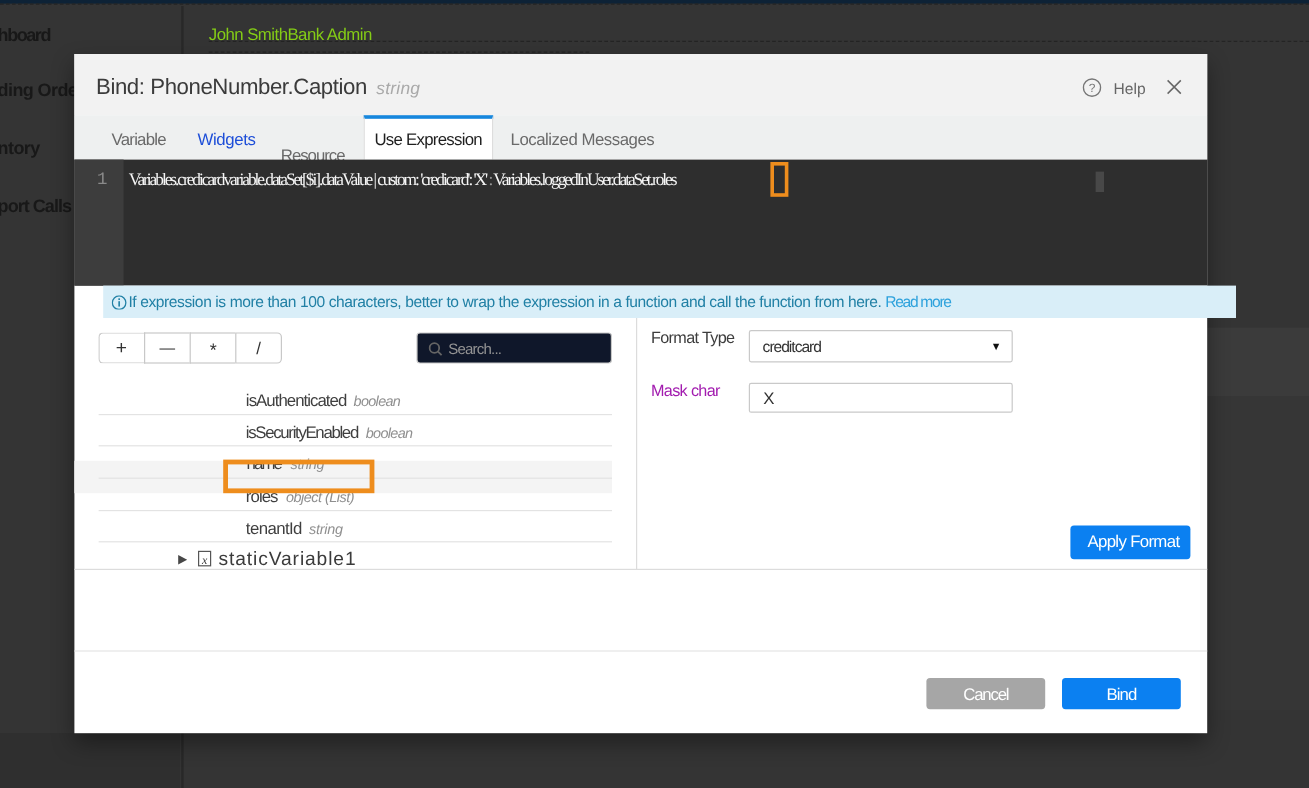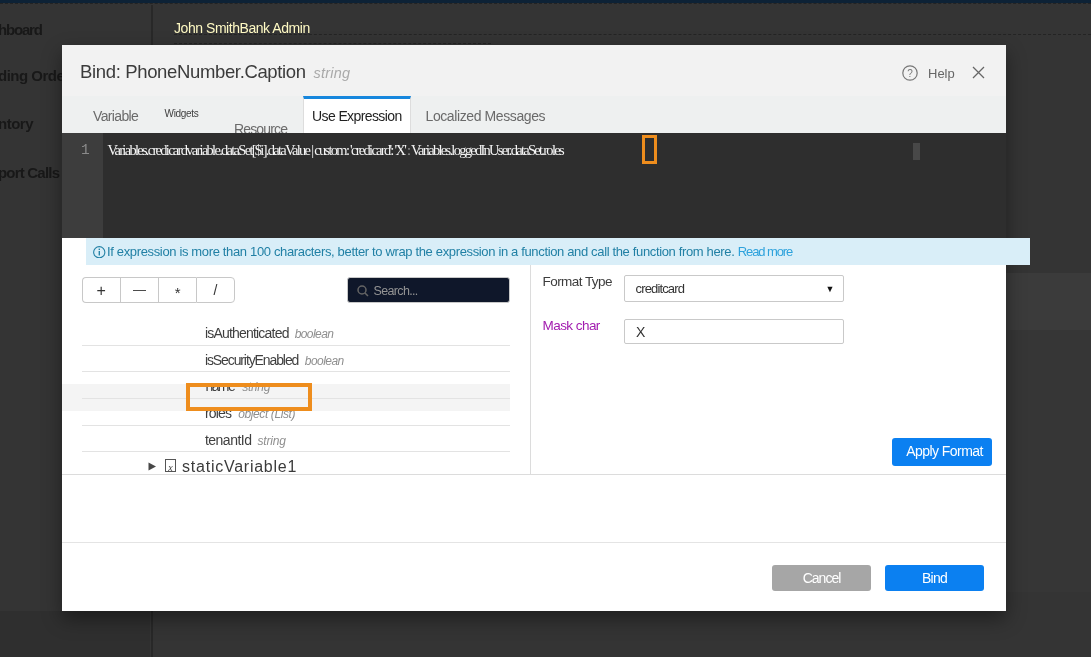--- a/index.html
+++ b/index.html
@@ -15,42 +15,42 @@
 <div class="abs" style="left:151px;top:5px;width:2px;height:652px;background:#282828;"></div>
 <div class="abs" style="left:0;top:611px;width:150px;height:46px;background:#2f2f2f;"></div>
 <div class="abs" style="left:1006px;top:273px;width:85px;height:57px;background:#3b3b3b;"></div>
 <div class="abs" style="left:1006px;top:330px;width:85px;height:262px;background:#363636;"></div>
 
 <div class="abs" style="left:-2px;top:21px;font-size:15px;font-weight:bold;letter-spacing:-1.2px;color:#181818;">hboard</div>
 <div class="abs" style="left:-2px;top:67px;font-size:15px;font-weight:bold;letter-spacing:-0.5px;color:#181818;">ding Orders</div>
 <div class="abs" style="left:-2px;top:115px;font-size:15px;font-weight:bold;letter-spacing:-0.5px;color:#181818;">ntory</div>
 <div class="abs" style="left:-2px;top:164px;font-size:15px;font-weight:bold;letter-spacing:-0.8px;color:#181818;">port Calls</div>
 
-<div class="abs" style="left:174px;top:20px;font-size:14px;letter-spacing:-0.45px;color:#fef9c3;">John SmithBank Admin</div>
+<div class="abs" style="left:174px;top:20px;font-size:14px;letter-spacing:-0.45px;color:#84cc16;">John SmithBank Admin</div>
 <div class="abs" style="left:174px;top:34px;width:917px;height:0;border-top:1px dashed #242424;"></div>
 <div class="abs" style="left:174px;top:43px;width:317px;height:0;border-top:1px dashed #242424;"></div>
 
 <div class="abs" style="left:62px;top:45px;width:944px;height:566px;background:#fff;box-shadow:0 8px 18px rgba(0,0,0,0.4);">
 
   <div class="abs" style="left:0;top:0;width:944px;height:51px;background:#f2f2f2;">
     <span class="abs" style="left:18px;top:16px;font-size:18.5px;letter-spacing:-0.35px;color:#3b3b3b;">Bind: PhoneNumber.Caption <span style="font-size:14.5px;font-style:italic;color:#a9a9a9;margin-left:3px;letter-spacing:0.2px;">string</span></span>
     <svg class="abs" style="left:840px;top:20px;" width="16" height="16" viewBox="0 0 16 16">
       <circle cx="8" cy="8" r="7.2" fill="none" stroke="#777" stroke-width="1.2"></circle>
       <text x="8" y="11.6" font-size="10" fill="#777" text-anchor="middle" font-family="Liberation Sans">?</text>
     </svg>
     <span class="abs" style="left:866px;top:21px;font-size:13px;color:#666;">Help</span>
     <svg class="abs" style="left:910px;top:21px;" width="13" height="13" viewBox="0 0 13 13">
       <path d="M1 1 L12 12 M12 1 L1 12" stroke="#666" stroke-width="1.25"></path>
     </svg>
   </div>
 
   <div class="abs" style="left:0;top:51px;width:944px;height:37px;background:#eef0f0;">
     <div class="abs" style="left:241px;top:-0.5px;width:108px;height:37.5px;background:#fff;border-top:3px solid #1787dd;border-left:1px solid #ddd;border-right:1px solid #ddd;"></div>
     <span class="abs" style="left:31px;top:12px;font-size:14px;letter-spacing:-0.65px;color:#6a6a6a;">Variable</span>
-    <span class="abs" style="left:102.5px;top:12px;font-size:10px;letter-spacing:-0.3px;color:#404040;">Widgets</span>
+    <span class="abs" style="left:102.5px;top:12px;font-size:14px;letter-spacing:-0.3px;color:#1d4ed8;">Widgets</span>
     <span class="abs" style="left:172px;top:25px;font-size:14px;letter-spacing:-0.85px;color:#6a6a6a;">Resource</span>
     <span class="abs" style="left:250px;top:12px;font-size:14px;letter-spacing:-0.6px;color:#1f1f1f;">Use Expression</span>
     <span class="abs" style="left:363.5px;top:12px;font-size:14px;letter-spacing:-0.4px;color:#6a6a6a;">Localized Messages</span>
   </div>
 
   <div class="abs" style="left:0;top:88px;width:944px;height:105px;background:#2e2e2e;">
     <div class="abs" style="left:0;top:0;width:40.5px;height:105px;background:#3d3d3d;"></div>
     <div class="abs" style="left:3px;top:3.5px;width:40.5px;height:26px;line-height:26px;text-align:center;font-family:'Liberation Mono',monospace;font-size:14.5px;color:#8a8a8a;">1</div>
     <div class="abs" style="left:45.4px;top:3.5px;height:26px;line-height:26px;font-family:Liberation Serif, serif;font-size:14.5px;letter-spacing:-1.72px;color:#f5f5f5;white-space:pre;">Variables.credicardvariable.dataSet[$i].dataValue | custom: 'credicard': 'X' <span style="color:#999;">:</span> Variables.loggedInUser.dataSet.roles</div>
     <div class="abs" style="left:580px;top:2px;width:14.5px;height:28.5px;border:3px solid #ee8d1d;"></div>

